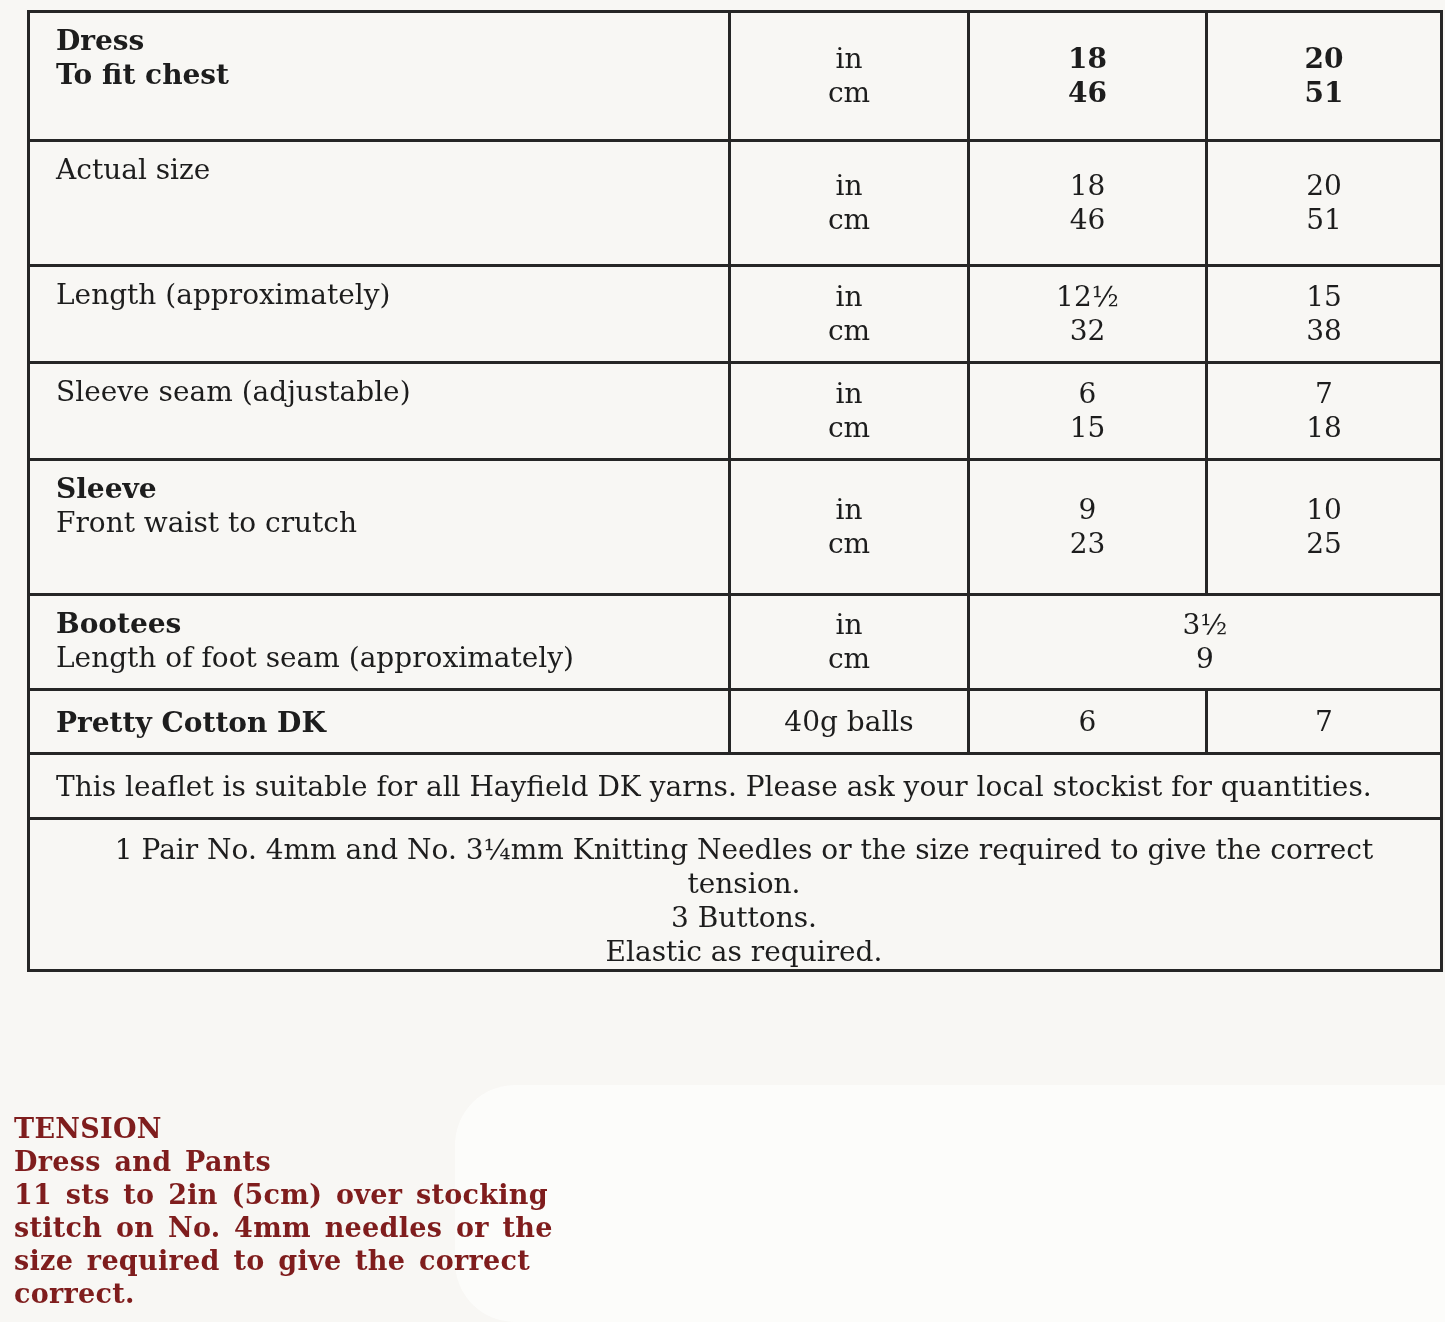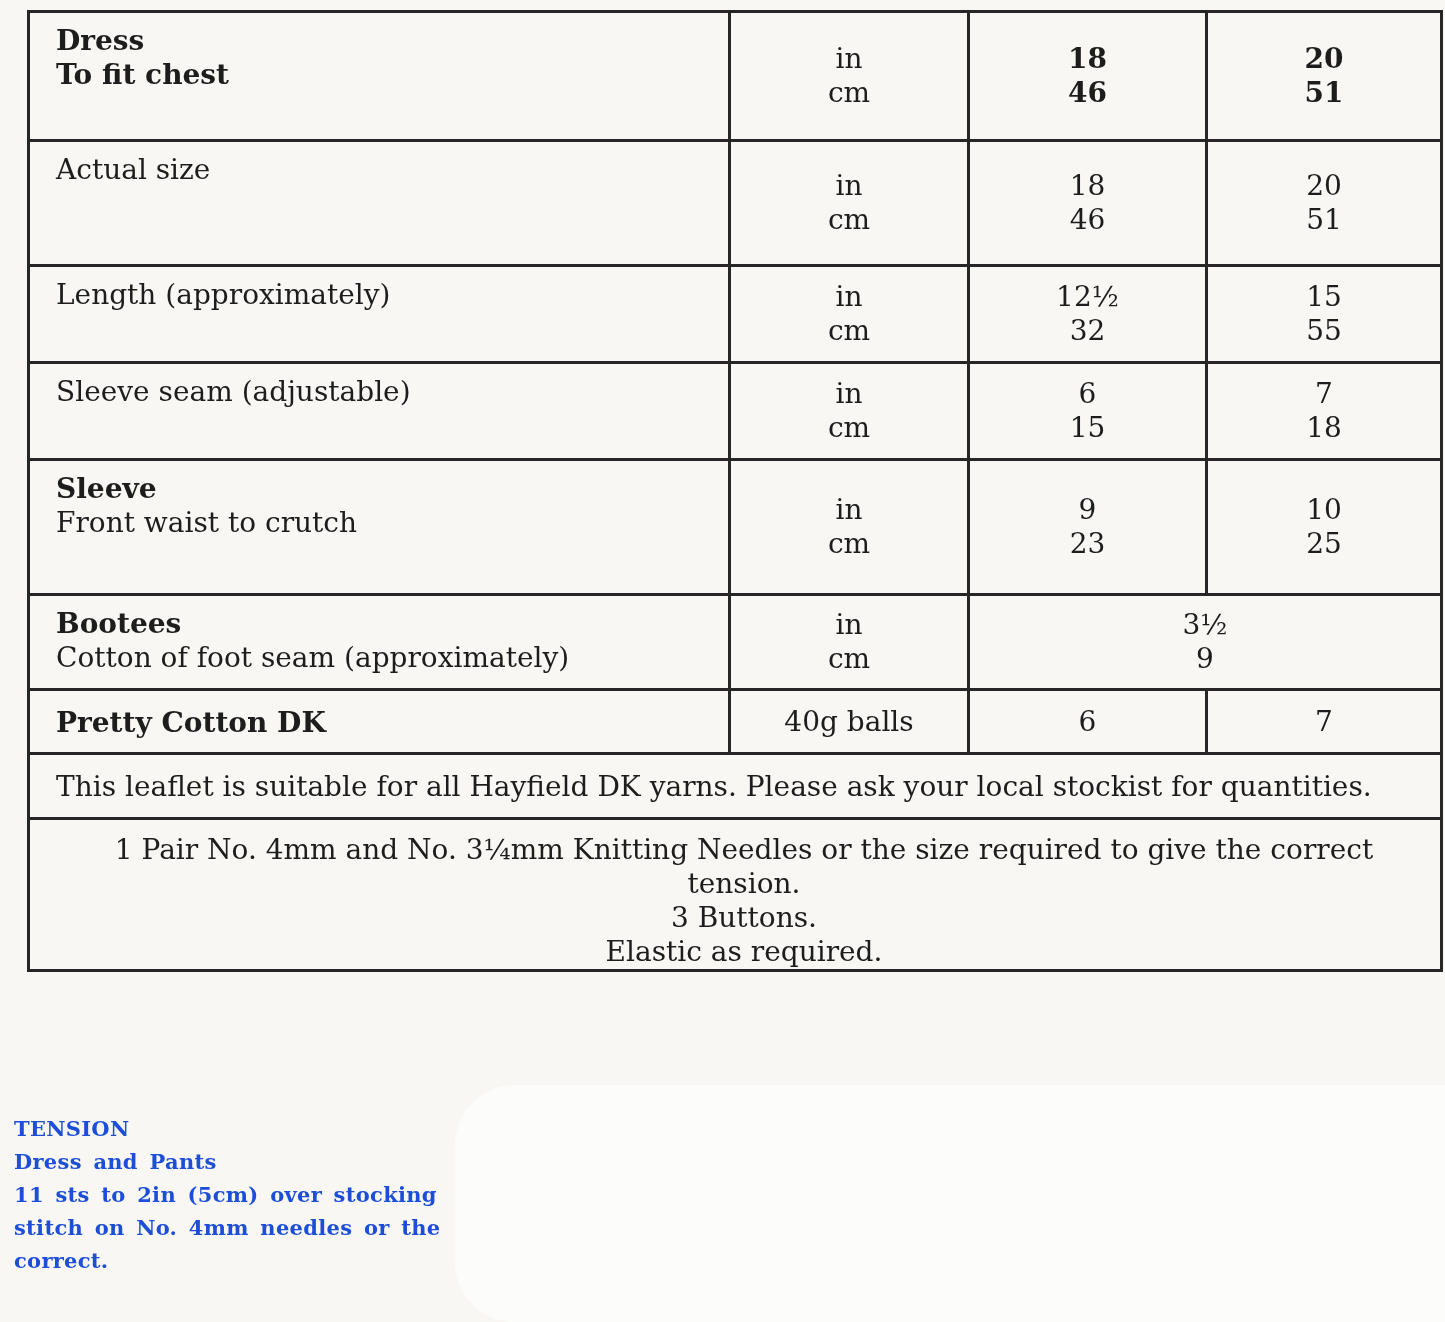--- a/index.html
+++ b/index.html
@@ -37,23 +37,23 @@
   td.note1 {
     text-align:left; vertical-align:middle;
     padding:2px 8px 0 26px; font-size:27px;
   }
   td.note2 {
     text-align:center; vertical-align:top;
     padding:13px 8px 0 26px; font-size:27px; line-height:35px;
   }
   .tension {
     position:absolute; left:14px; top:1112px;
-    font-weight:bold; font-size:21px; line-height:33px;
+    font-weight:bold; font-size:27px; line-height:33px;
     letter-spacing:.3px; word-spacing:4px;
-    color:#1d4ed8;
+    color:#7f1d1d;
   }
 </style>
 </head>
 <body>
 
 <div class="page">
 
   <div class="shade"></div>
 
   <table class="size-table">
@@ -109,21 +109,21 @@
       <td class="unit">
         <div>in</div>
         <div>cm</div>
       </td>
       <td class="val">
         <div>12½</div>
         <div>32</div>
       </td>
       <td class="val">
         <div>15</div>
-        <div>55</div>
+        <div>38</div>
       </td>
     </tr>
 
     <tr style="height:97px">
       <td class="lab">
         <div>Sleeve seam (adjustable)</div>
       </td>
       <td class="unit">
         <div>in</div>
         <div>cm</div>
@@ -153,21 +153,21 @@
       </td>
       <td class="val">
         <div>10</div>
         <div>25</div>
       </td>
     </tr>
 
     <tr style="height:95px">
       <td class="lab">
         <div class="b">Bootees</div>
-        <div>Cotton of foot seam (approximately)</div>
+        <div>Length of foot seam (approximately)</div>
       </td>
       <td class="unit">
         <div>in</div>
         <div>cm</div>
       </td>
       <td class="val" colspan="2">
         <div>3½</div>
         <div>9</div>
       </td>
     </tr>
@@ -202,16 +202,17 @@
       </td>
     </tr>
   </tbody>
     </table>
 
   <div class="tension">
     <div>TENSION</div>
     <div>Dress and Pants</div>
     <div>11 sts to 2in (5cm) over stocking</div>
     <div>stitch on No. 4mm needles or the</div>
+    <div>size required to give the correct</div>
     <div>correct.</div>
   </div>
 
 </div>
 
 </body></html>

